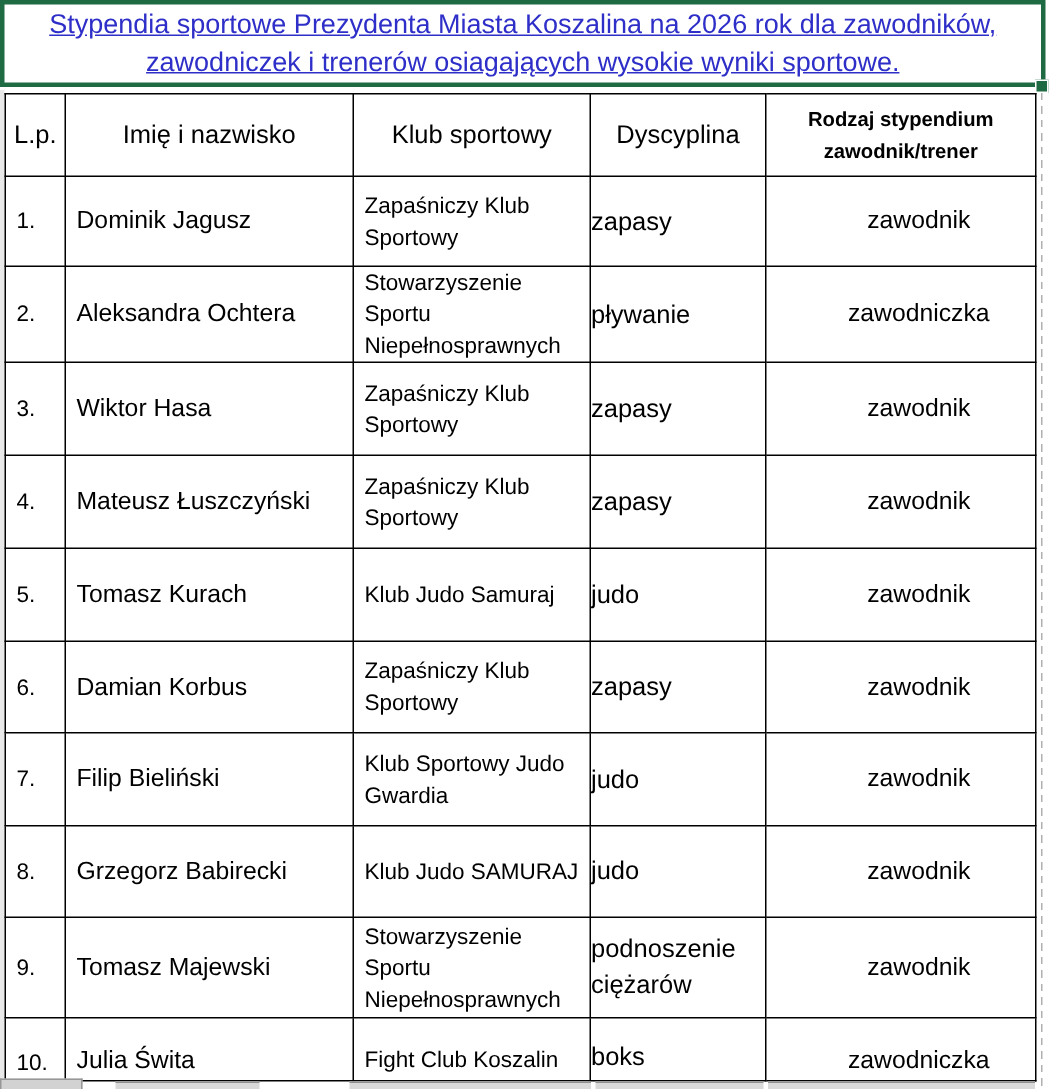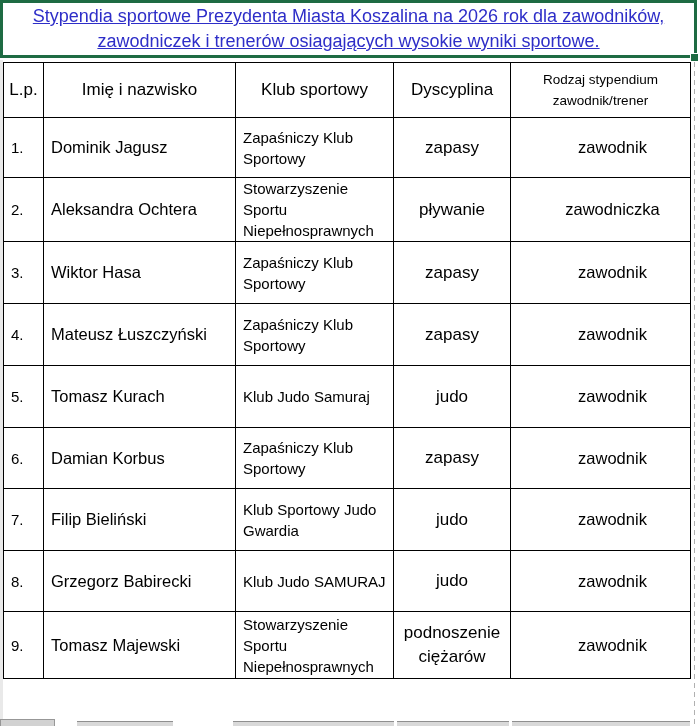--- a/index.html
+++ b/index.html
@@ -61,26 +61,26 @@
   tbody tr:nth-child(4)  { height:62px; }
   tbody tr:nth-child(5)  { height:62px; }
   tbody tr:nth-child(6)  { height:61px; }
   tbody tr:nth-child(7)  { height:62px; }
   tbody tr:nth-child(8)  { height:61px; }
   tbody tr:nth-child(9)  { height:67px; }
   tbody tr:nth-child(10) { height:42px; }
   tbody tr:nth-child(10) td { vertical-align:bottom; padding-bottom:3px; }
 
   th { font-weight:normal; font-size:17px; text-align:center; }
-  th.small { font-size:13.5px; line-height:21px; padding:0 4px; }
+  th.small { font-size:13.5px; line-height:21px; padding:0 4px;font-weight:bold; }
 
   td.num  { font-size:15px; text-align:left; padding-left:7px; }
   td.name { font-size:16.5px; font-weight:normal; text-align:left; padding-left:7px; }
   td.club { font-size:15px; line-height:21px; text-align:left; padding-left:7px; padding-right:4px; }
-  td.disc { font-size:17px; line-height:24px; text-align:center; }
+  td.disc { font-size:17px; line-height:24px; }
   td.type { font-size:16.5px; text-align:center;padding-left:24px; }
 
   
   .page-break {
     position:absolute; left:694px; top:62px; width:1px; height:664px;
     background:repeating-linear-gradient(to bottom,#b0b0b0 0 5px,transparent 5px 9px);
   }
 
   
   .remnant { position:absolute; background:#d9d9d9; border-top:1px solid #8f8f8f; }
@@ -183,20 +183,27 @@
   </tr>
 
   <tr>
     <td class="num">9.</td>
     <td class="name">Tomasz Majewski</td>
     <td class="club">Stowarzyszenie Sportu Niepełnosprawnych</td>
     <td class="disc">podnoszenie ciężarów</td>
     <td class="type">zawodnik</td>
   </tr>
 
+  <tr>
+    <td class="num">10.</td>
+    <td class="name">Julia Świta</td>
+    <td class="club">Fight Club Koszalin</td>
+    <td class="disc">boks</td>
+    <td class="type">zawodniczka</td>
+  </tr>
 </tbody>
 </table>
 
 <div class="page-break"></div>
 
 <div class="remnant a"></div>
 <div class="remnant b"></div>
 <div class="remnant c"></div>
 <div class="remnant d"></div>
 <div class="remnant e"></div>

